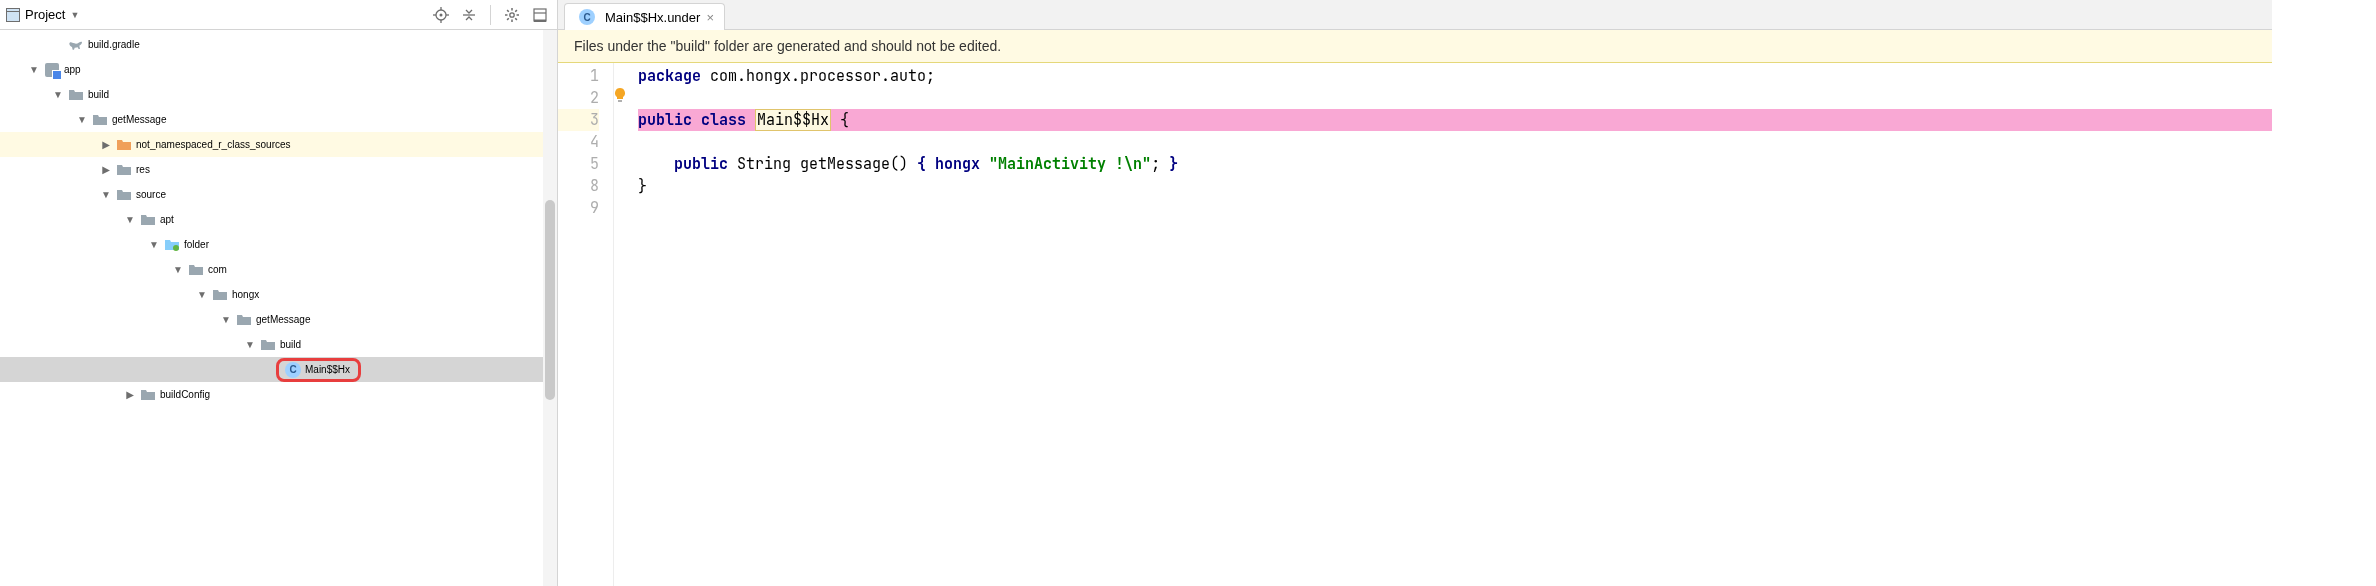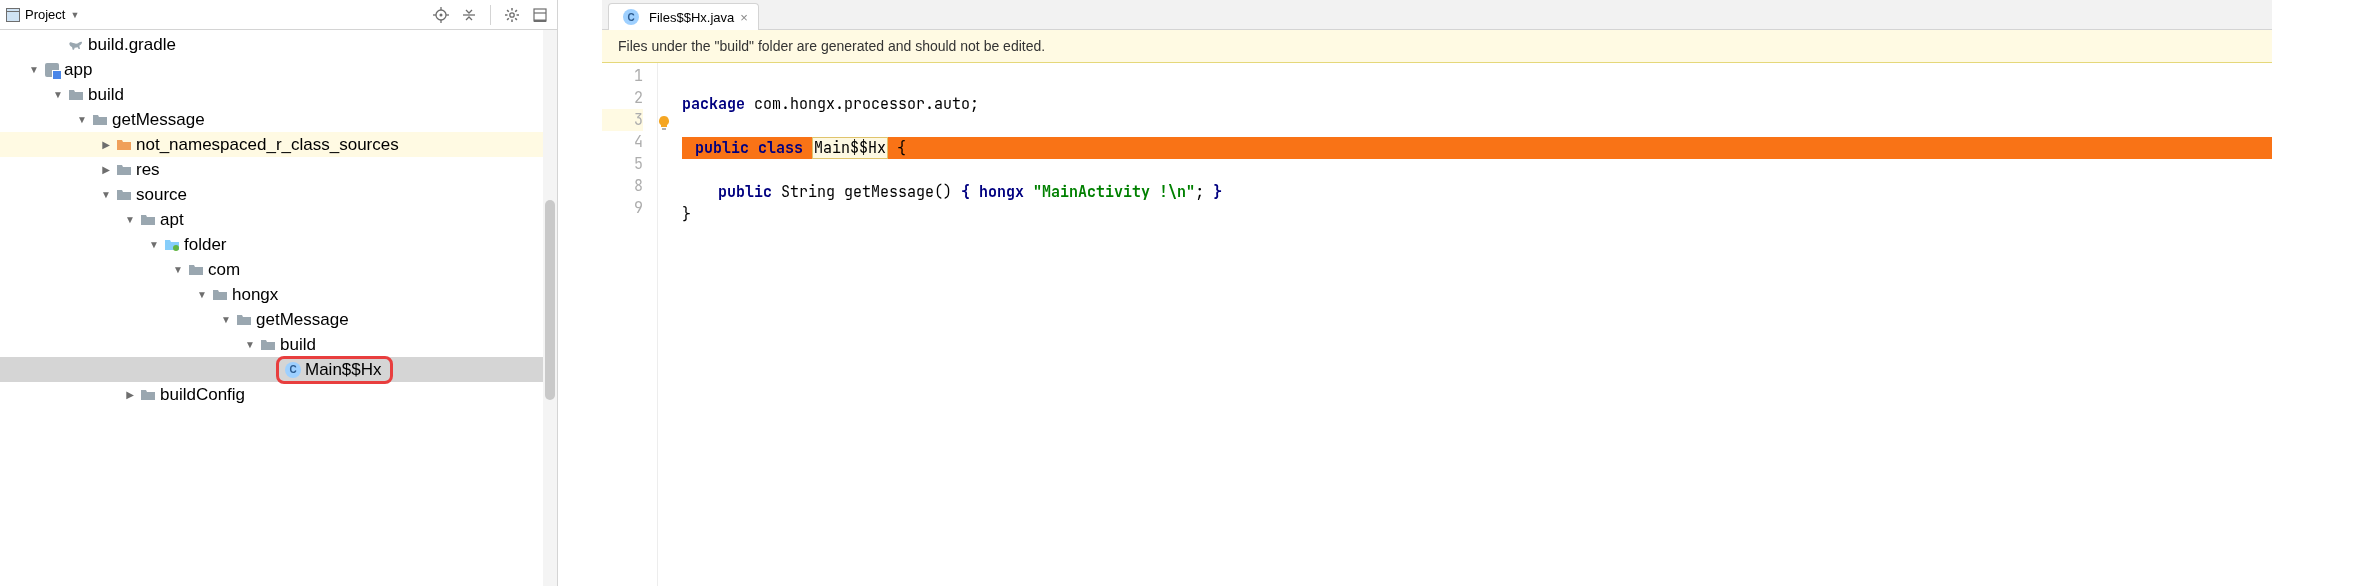--- a/index.html
+++ b/index.html
@@ -1,55 +1,55 @@
 <!DOCTYPE html>
 <html><head>
 <meta charset="utf-8">
 <style>
 * { margin: 0; padding: 0; box-sizing: border-box; }
 body { font-family: "Segoe UI", Arial, sans-serif; font-size: 13px; background: #fff; color: #000; overflow: hidden; }
-.container { display: flex; width: 2272px; height: 586px; gap: 44px; }
+.container { display: flex; width: 2272px; height: 586px; }
 .left-panel { width: 558px; border-right: 1px solid #d4d4d4; display: flex; flex-direction: column; background: #fff; }
 .panel-header { height: 30px; border-bottom: 1px solid #d4d4d4; display: flex; align-items: center; padding: 0 6px; background: #fff; }
 .panel-header-left { display: flex; align-items: center; gap: 4px; flex: 1; }
 .panel-header-right { display: flex; align-items: center; gap: 6px; }
 .panel-title { display: flex; align-items: center; gap: 5px; cursor: pointer; }
 .panel-title-text { font-size: 13px; color: #000; }
 .dropdown-arrow { font-size: 9px; color: #6e6e6e; }
 .header-divider { width: 1px; height: 20px; background: #d4d4d4; margin: 0 4px; }
 .tree { flex: 1; overflow-y: auto; position: relative; padding-top: 2px; }
 .tree-row { display: flex; align-items: center; height: 25px; cursor: pointer; white-space: nowrap; }
 .tree-row.highlighted-yellow { background: #fffae3; }
 .tree-row.selected { background: #d5d5d5; }
 .expander { width: 12px; text-align: center; color: #6e6e6e; font-size: 10px; display: inline-flex; justify-content: center; }
 .tree-icon { width: 16px; height: 16px; margin: 0 4px; display: inline-flex; align-items: center; justify-content: center; }
-.tree-label { font-size: 17px; }
+.tree-label { font-size: 10px; }
 .folder-gray svg path { fill: #9aa7b0; }
 .folder-orange svg path { fill: #f0a05a; }
 .module-icon { background: #9aa7b0; width: 14px; height: 14px; border-radius: 2px; position: relative; }
 .module-icon::after { content: ""; position: absolute; right: -3px; bottom: -3px; width: 8px; height: 8px; background: #4a86e8; border: 1px solid #fff; }
 .gradle-icon svg { width: 16px; height: 16px; }
 .class-icon-c { width: 16px; height: 16px; border-radius: 50%; background: #9ed0ff; color: #2b5a8f; display: flex; align-items: center; justify-content: center; font-size: 10px; font-weight: bold; }
 .highlight-box { border: 3px solid #e83e3e; border-radius: 8px; padding: 1px 8px 1px 2px; display: inline-flex; align-items: center; margin-left: -2px; }
 .scrollbar-track { position: absolute; right: 0; top: 0; width: 14px; height: 100%; background: #f4f4f4; }
 .scrollbar-thumb { position: absolute; right: 2px; width: 10px; background: #c9c9c9; border-radius: 5px; }
 
 .right-panel { flex: 1; display: flex; flex-direction: column; }
 .tab-bar { height: 30px; border-bottom: 1px solid #d4d4d4; display: flex; align-items: flex-end; padding-left: 6px; background: #f2f2f2; }
 .tab { display: flex; align-items: center; gap: 6px; padding: 5px 10px; background: #fff; border: 1px solid #d4d4d4; border-bottom: none; border-top-left-radius: 4px; border-top-right-radius: 4px; margin-bottom: -1px; }
 .tab-close { color: #888; font-size: 13px; cursor: pointer; }
 .banner { background: #fffae3; border-bottom: 1px solid #e5d87a; padding: 8px 16px; font-size: 14px; color: #333; }
 .editor { display: flex; flex: 1; font-family: "JetBrains Mono", Menlo, Consolas, monospace; font-size: 15px; }
 .gutter { width: 56px; background: #fff; text-align: right; color: #adadad; padding: 2px 14px 0 0; border-right: 1px solid #ededed; user-select: none; }
 .gutter-inner { background: #fff; }
 .gutter-line { height: 22px; line-height: 22px; }
 .gutter-line.warn { background: #fffae3; }
-.code { flex: 1; padding: 2px 0 0 24px; position: relative; margin-top: 28px; }
+.code { flex: 1; padding: 2px 0 0 24px; position: relative; }
 .code-line { height: 22px; line-height: 22px; white-space: pre; }
-.code-line.warn { background: #f97316; padding-left: 13px; }
+.code-line.warn { background: #f9a8d4; }
 .kw { color: #000080; font-weight: bold; }
 .str { color: #008000; font-weight: bold; }
 .ident-box { border: 1px solid #e0c46c; background: #fdf8e2; padding: 0 1px; }
 .bulb { position: absolute; left: -2px; top: 24px; width: 16px; height: 16px; color: #f5a623; }
 
 svg { display: block; }
 .icon-btn { width: 22px; height: 22px; display: flex; align-items: center; justify-content: center; cursor: pointer; color: #6e6e6e; }
 .window-icon { width: 14px; height: 14px; border: 1px solid #6e6e6e; position: relative; background: #cfe3f4;}
 .window-icon::before { content: ""; position: absolute; top: 2px; left: 0; right: 0; height: 1px; background: #6e6e6e; }
 </style>
@@ -264,21 +264,21 @@
       </div>
     </div>
   </div>
 
   <div class="right-panel">
     <div class="tab-bar">
       <div class="tab">
         <span class="tree-icon">
             <span class="class-icon-c">C</span>
           </span>
-        <span>Files$$Hx.java</span>
+        <span>Main$$Hx.under</span>
         <span class="tab-close">×</span>
       </div>
     </div>
     <div class="banner">
       <span>Files under the "build" folder are generated and should not be edited.</span>
     </div>
     <div class="editor">
       <div class="gutter">
         <div class="gutter-inner">
           <div class="gutter-line">1</div>

